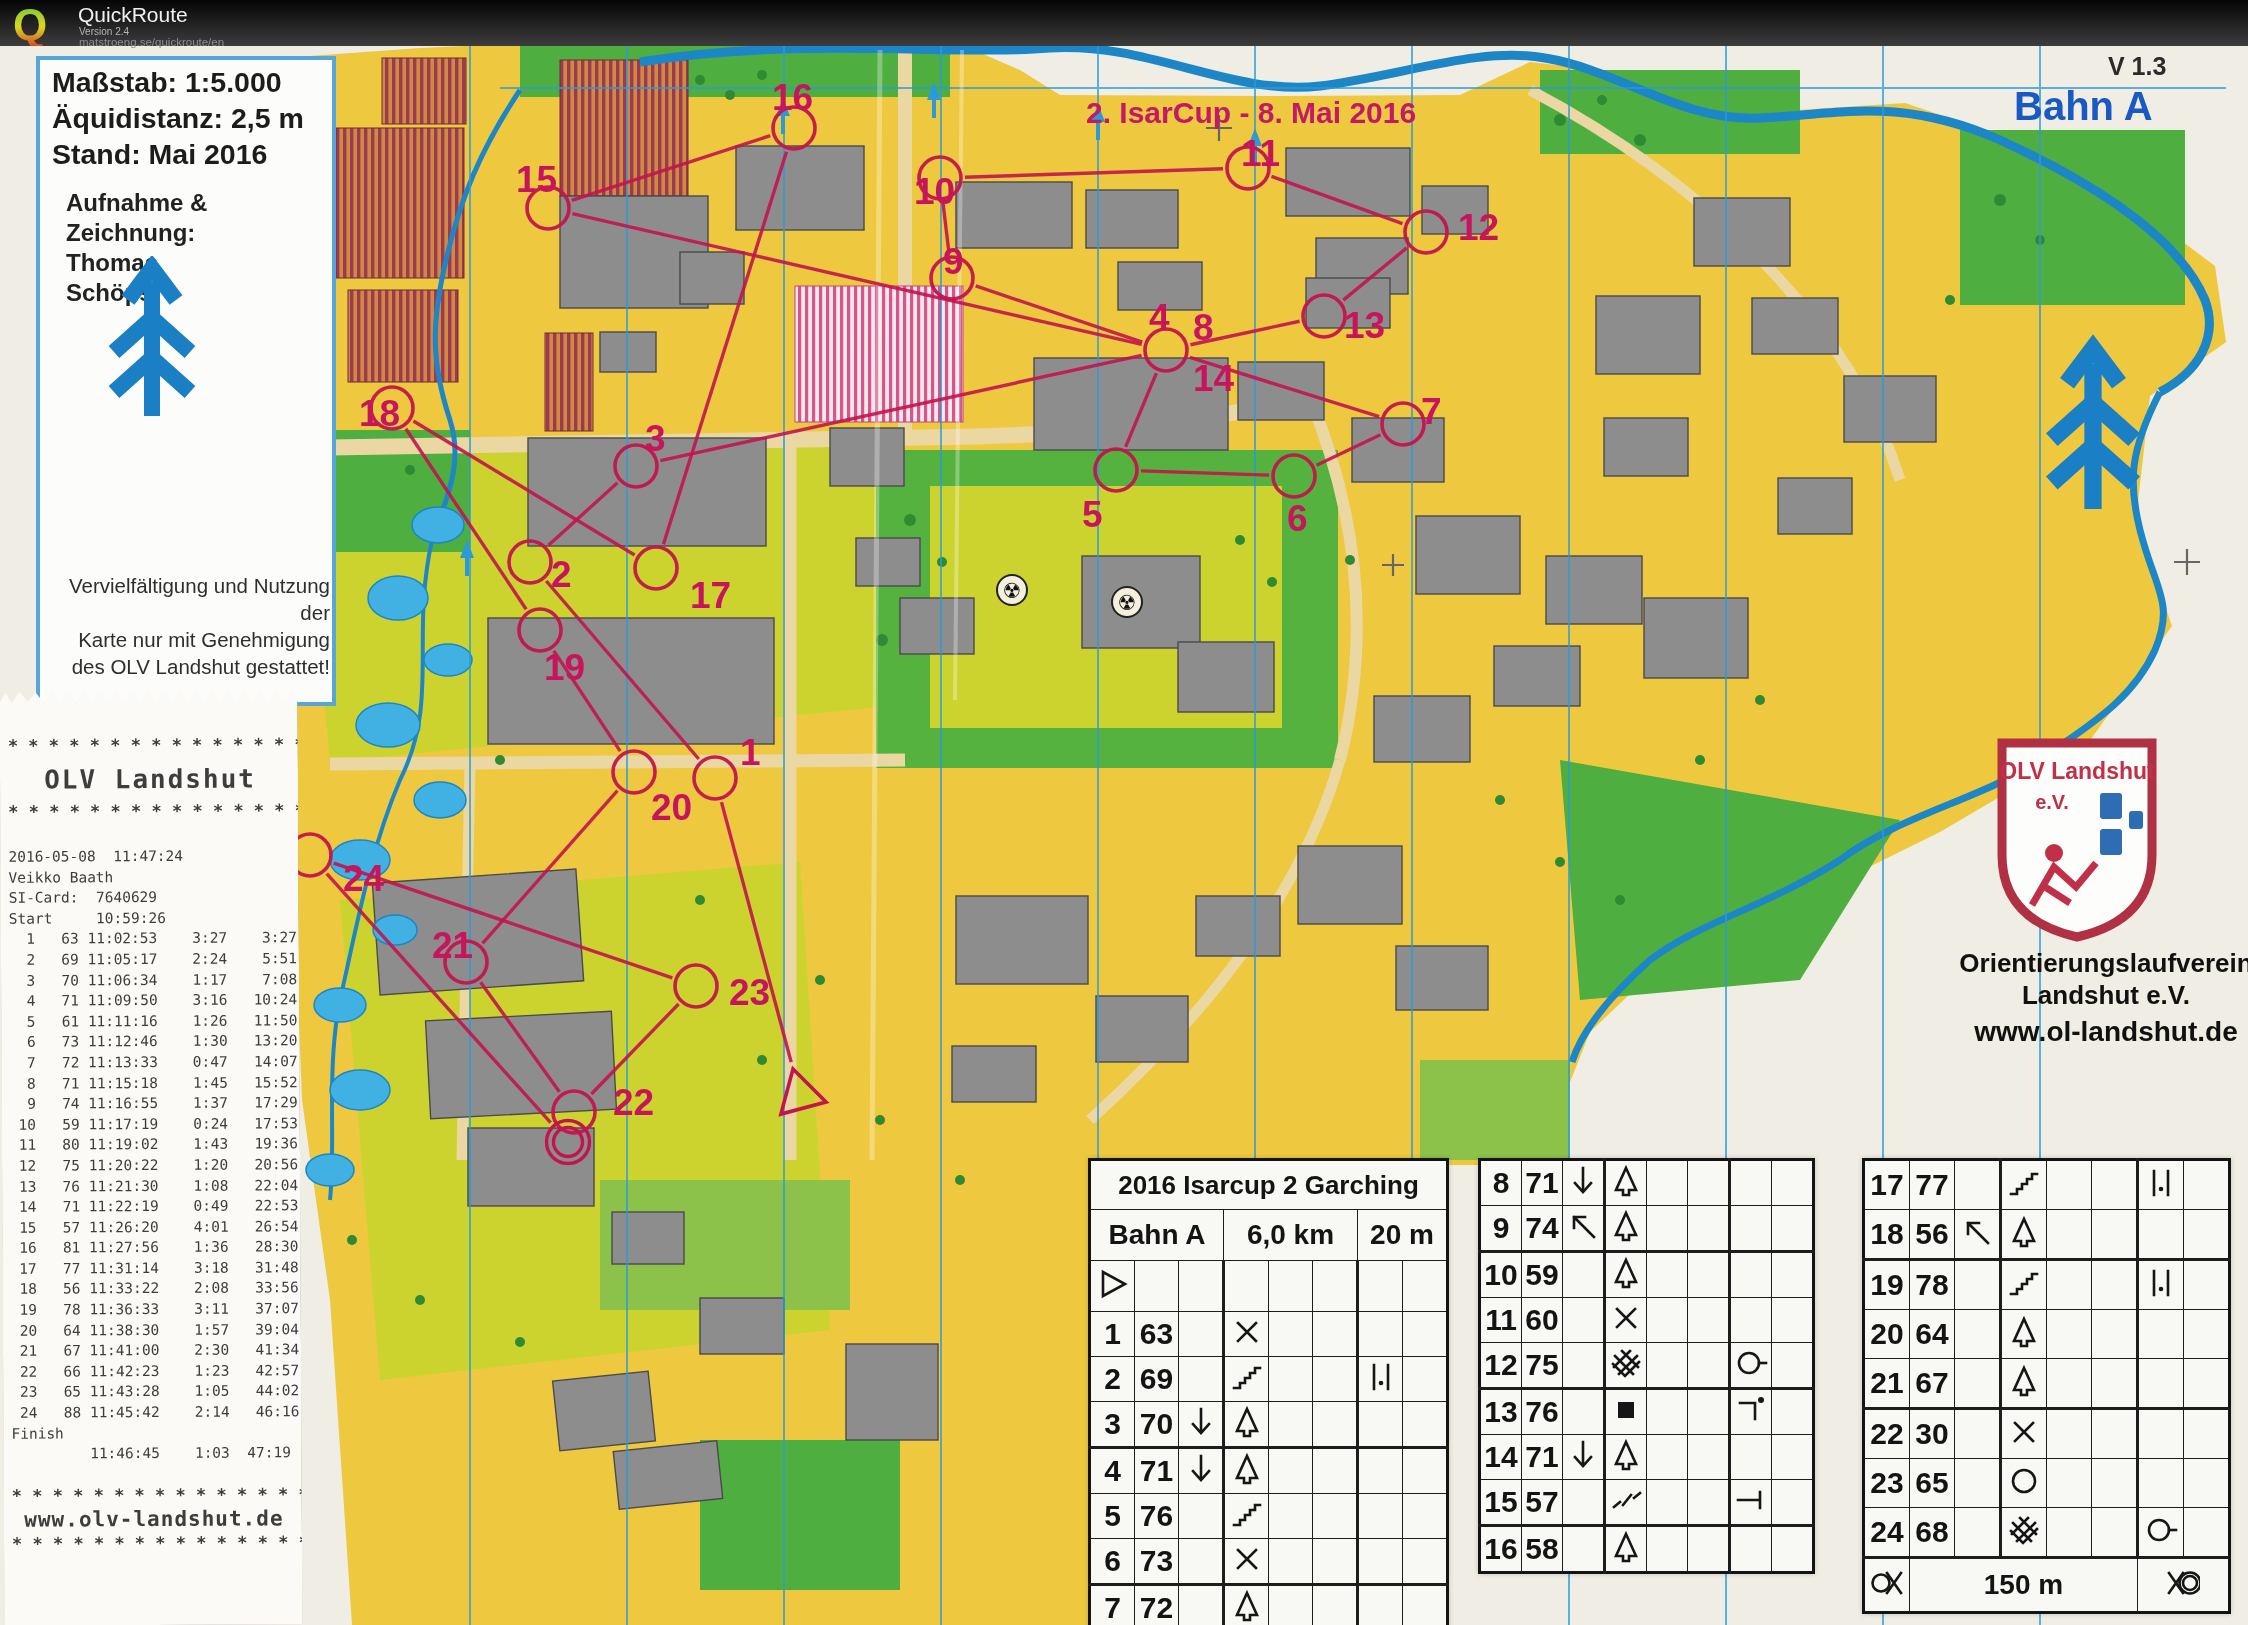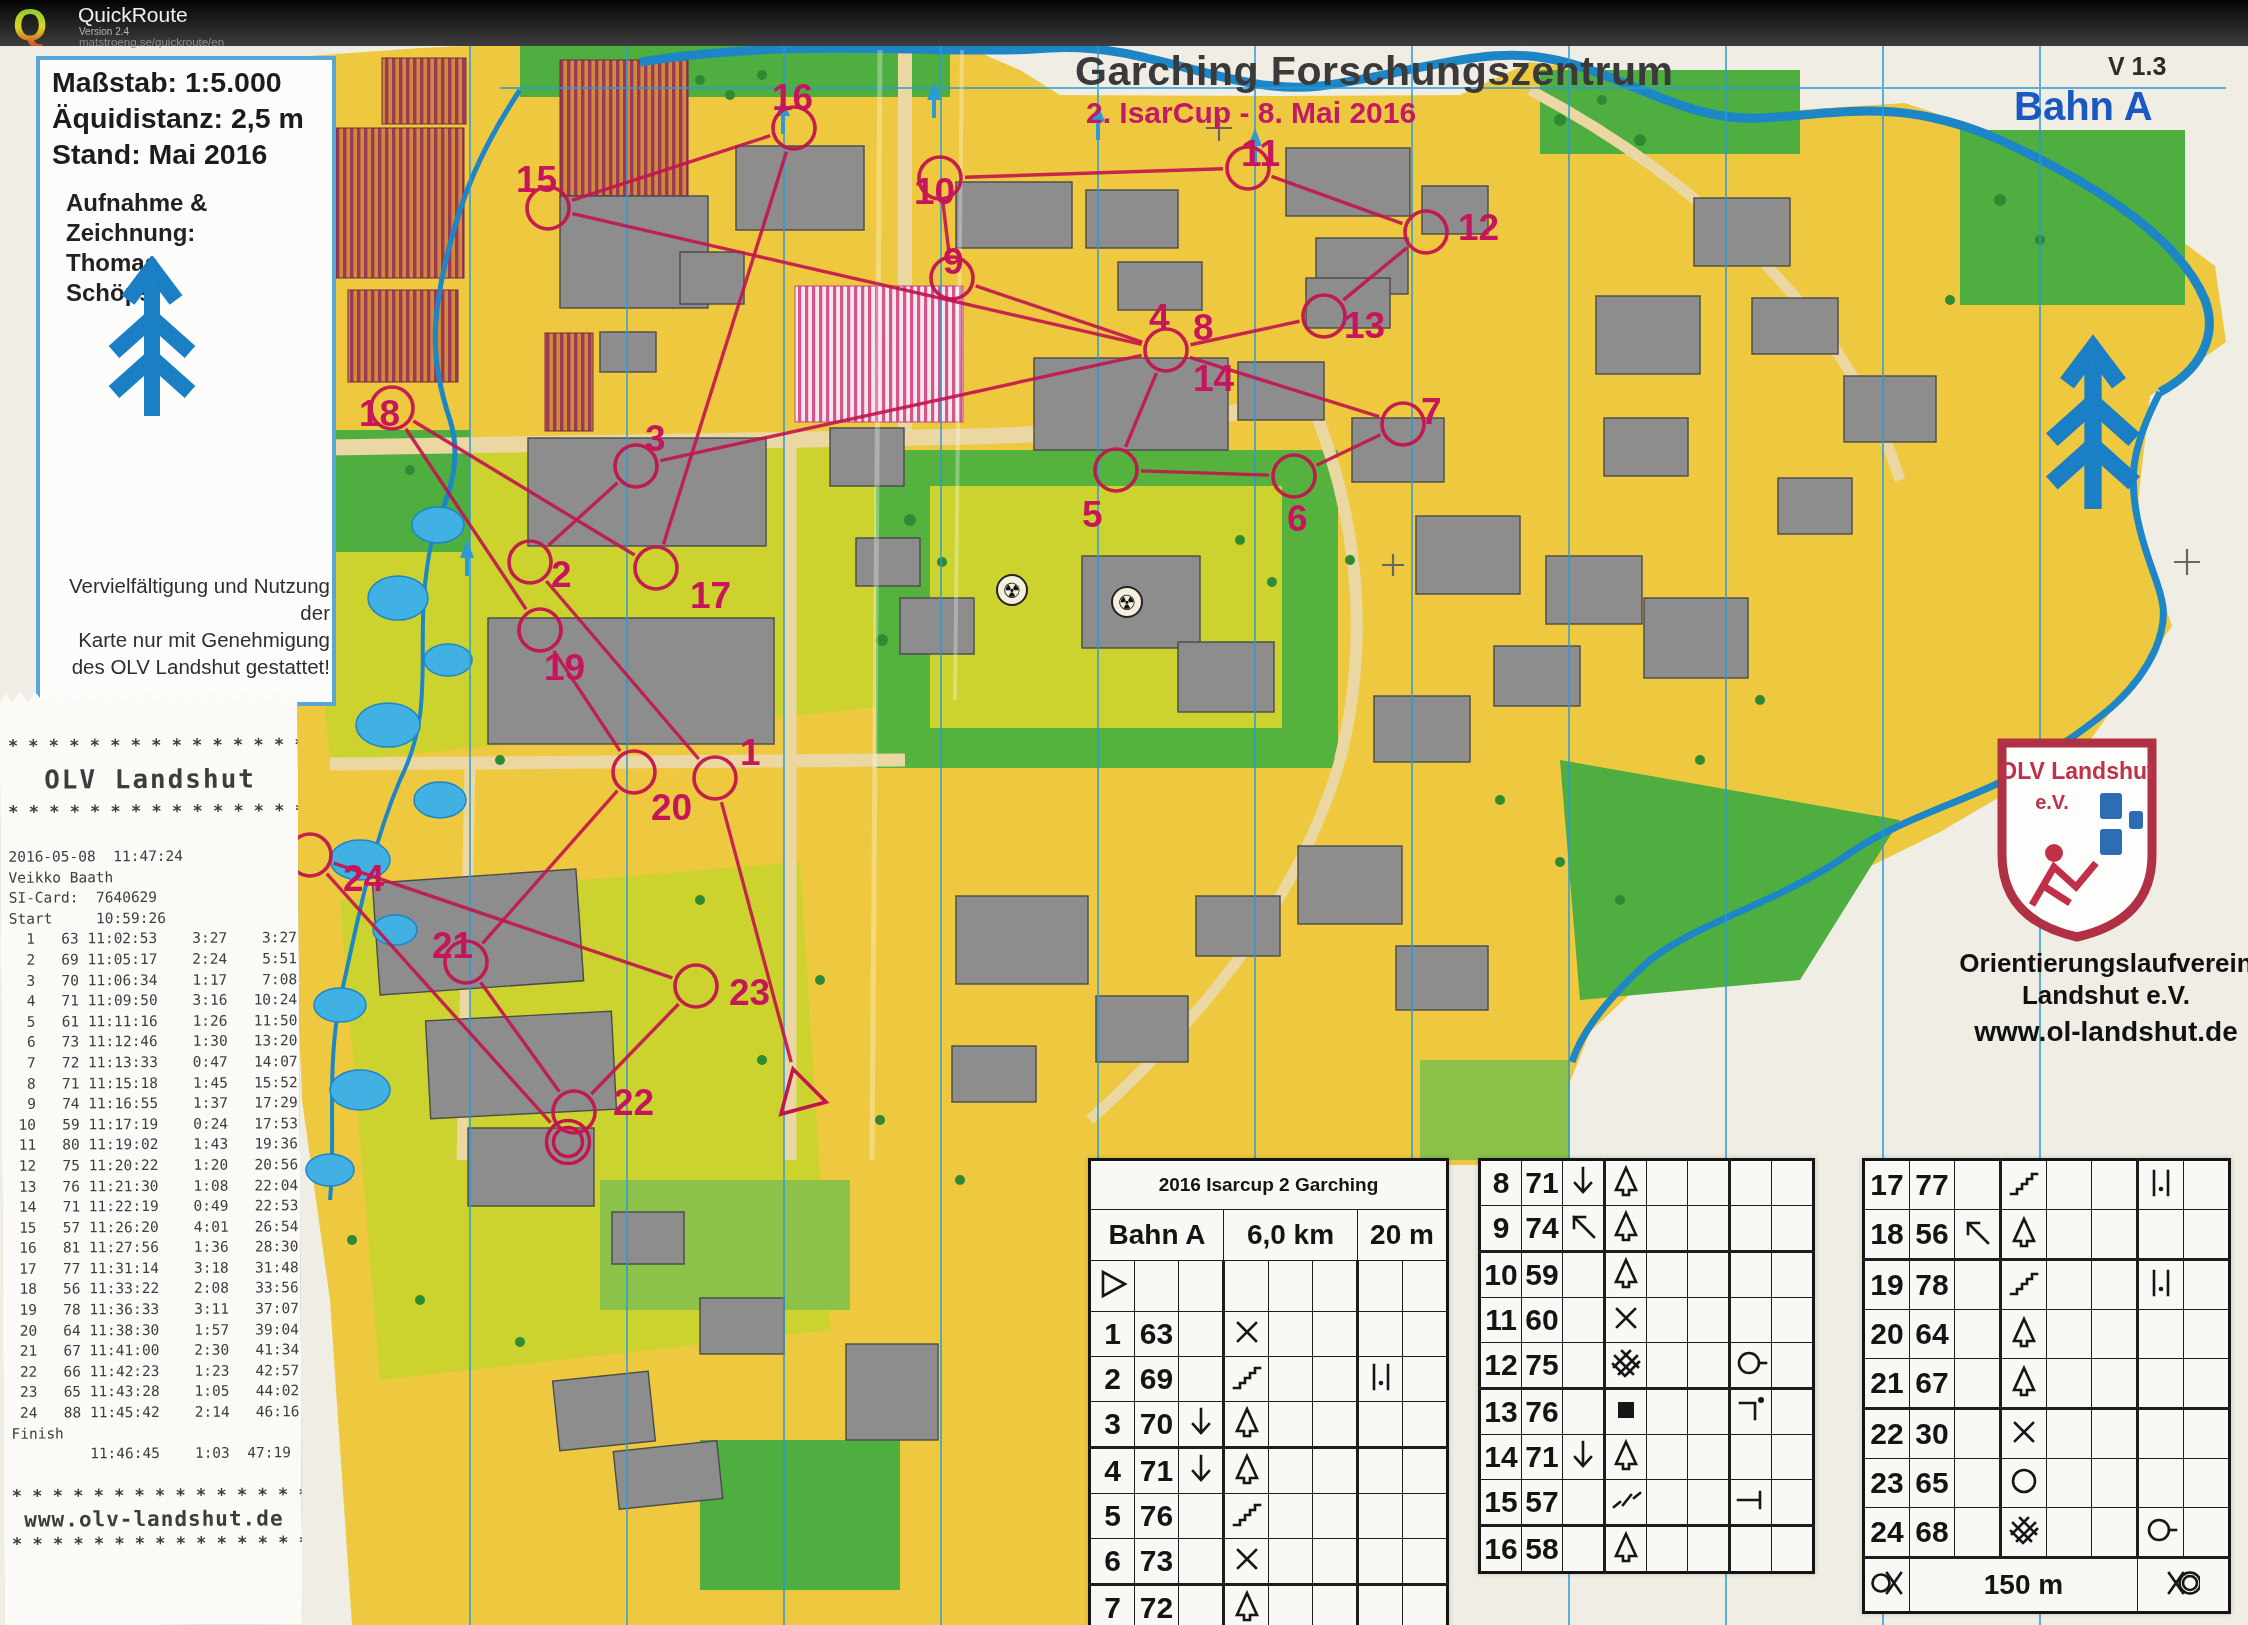--- a/index.html
+++ b/index.html
@@ -40,21 +40,21 @@
   .r-club{font-size:26px;font-weight:bold;text-align:center;letter-spacing:2px;margin:8px 0 6px 0;}
   .r-pre{margin:24px 0 0 0;font-family:"DejaVu Sans Mono",monospace;font-size:14.5px;line-height:20.6px;white-space:pre;}
   .r-foot{margin-top:20px;}
   .r-site{font-size:21px;font-weight:bold;text-align:center;letter-spacing:1px;line-height:26px;}
   
   .cdsheet{position:absolute;z-index:25;border-collapse:collapse;background:#f8f8f5;
     box-shadow:0 0 5px rgba(0,0,0,.18);}
   .cdsheet td{border:1.5px solid #1d1d1d;text-align:center;vertical-align:middle;
     font-weight:bold;color:#141414;padding:0;}
   .cdsheet{border:3.5px solid #141414;}
-  .cd-title{font-size:19px;}
+  .cd-title{font-size:26px;}
   .cd-info{font-size:28px;}
   .cd-num{font-size:30px;}
   .thickL{border-left-width:3px !important;}
   .thickB{border-bottom-width:3px !important;}
   
   .club-name{position:absolute;left:1920px;width:372px;text-align:center;font-weight:bold;color:#111;z-index:14;}
   .n1{top:948px;font-size:26px;} .n2{top:980px;font-size:26px;} .n3{top:1016px;font-size:28px;}
   svg text{font-family:"Liberation Sans",sans-serif;}
 </style>
 </head>
@@ -369,21 +369,20 @@
           <path d="M22,136 L60,102 L98,136"></path>
       </g>
     </svg>
     <div class="ib-copy">
       <div>Vervielfältigung und Nutzung der</div>
       <div>Karte nur mit Genehmigung</div>
       <div>des OLV Landshut gestattet!</div>
     </div>
   </div>
 
-  <div class="map-title">Garching Forschungszentrum</div>
   <div class="map-subtitle">2. IsarCup  -  8. Mai 2016</div>
   <div class="v-label">V 1.3</div>
   <div class="bahn-label">Bahn A</div>
 
   <svg style="position:absolute;left:2028px;top:330px;z-index:14" width="130" height="190" viewBox="0 0 120 165">
     <g stroke="#1b7fc6" stroke-width="16" fill="none">
       <path d="M60,160 L60,26"></path>
         <path d="M36,44 L60,12 L84,44"></path>
       <path d="M22,96 L60,62 L98,96"></path>
         <path d="M22,136 L60,102 L98,136"></path>

